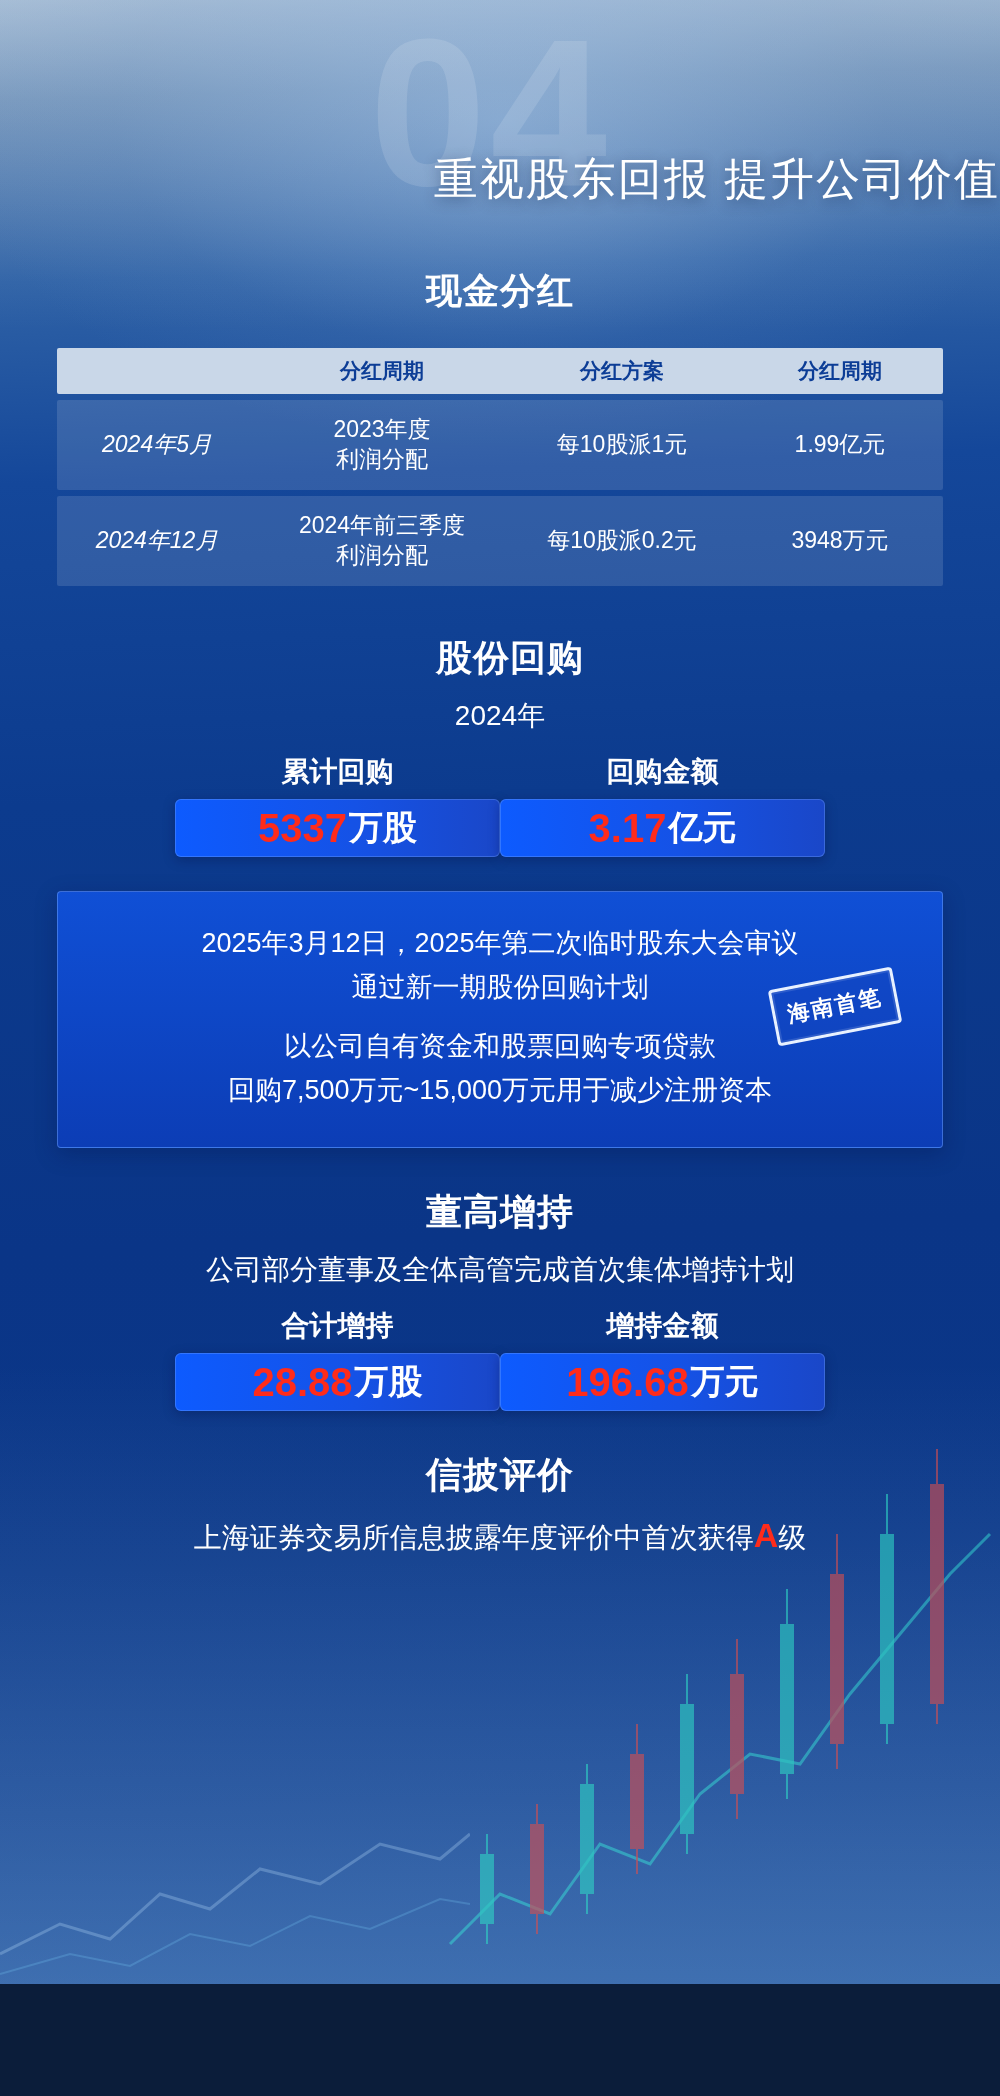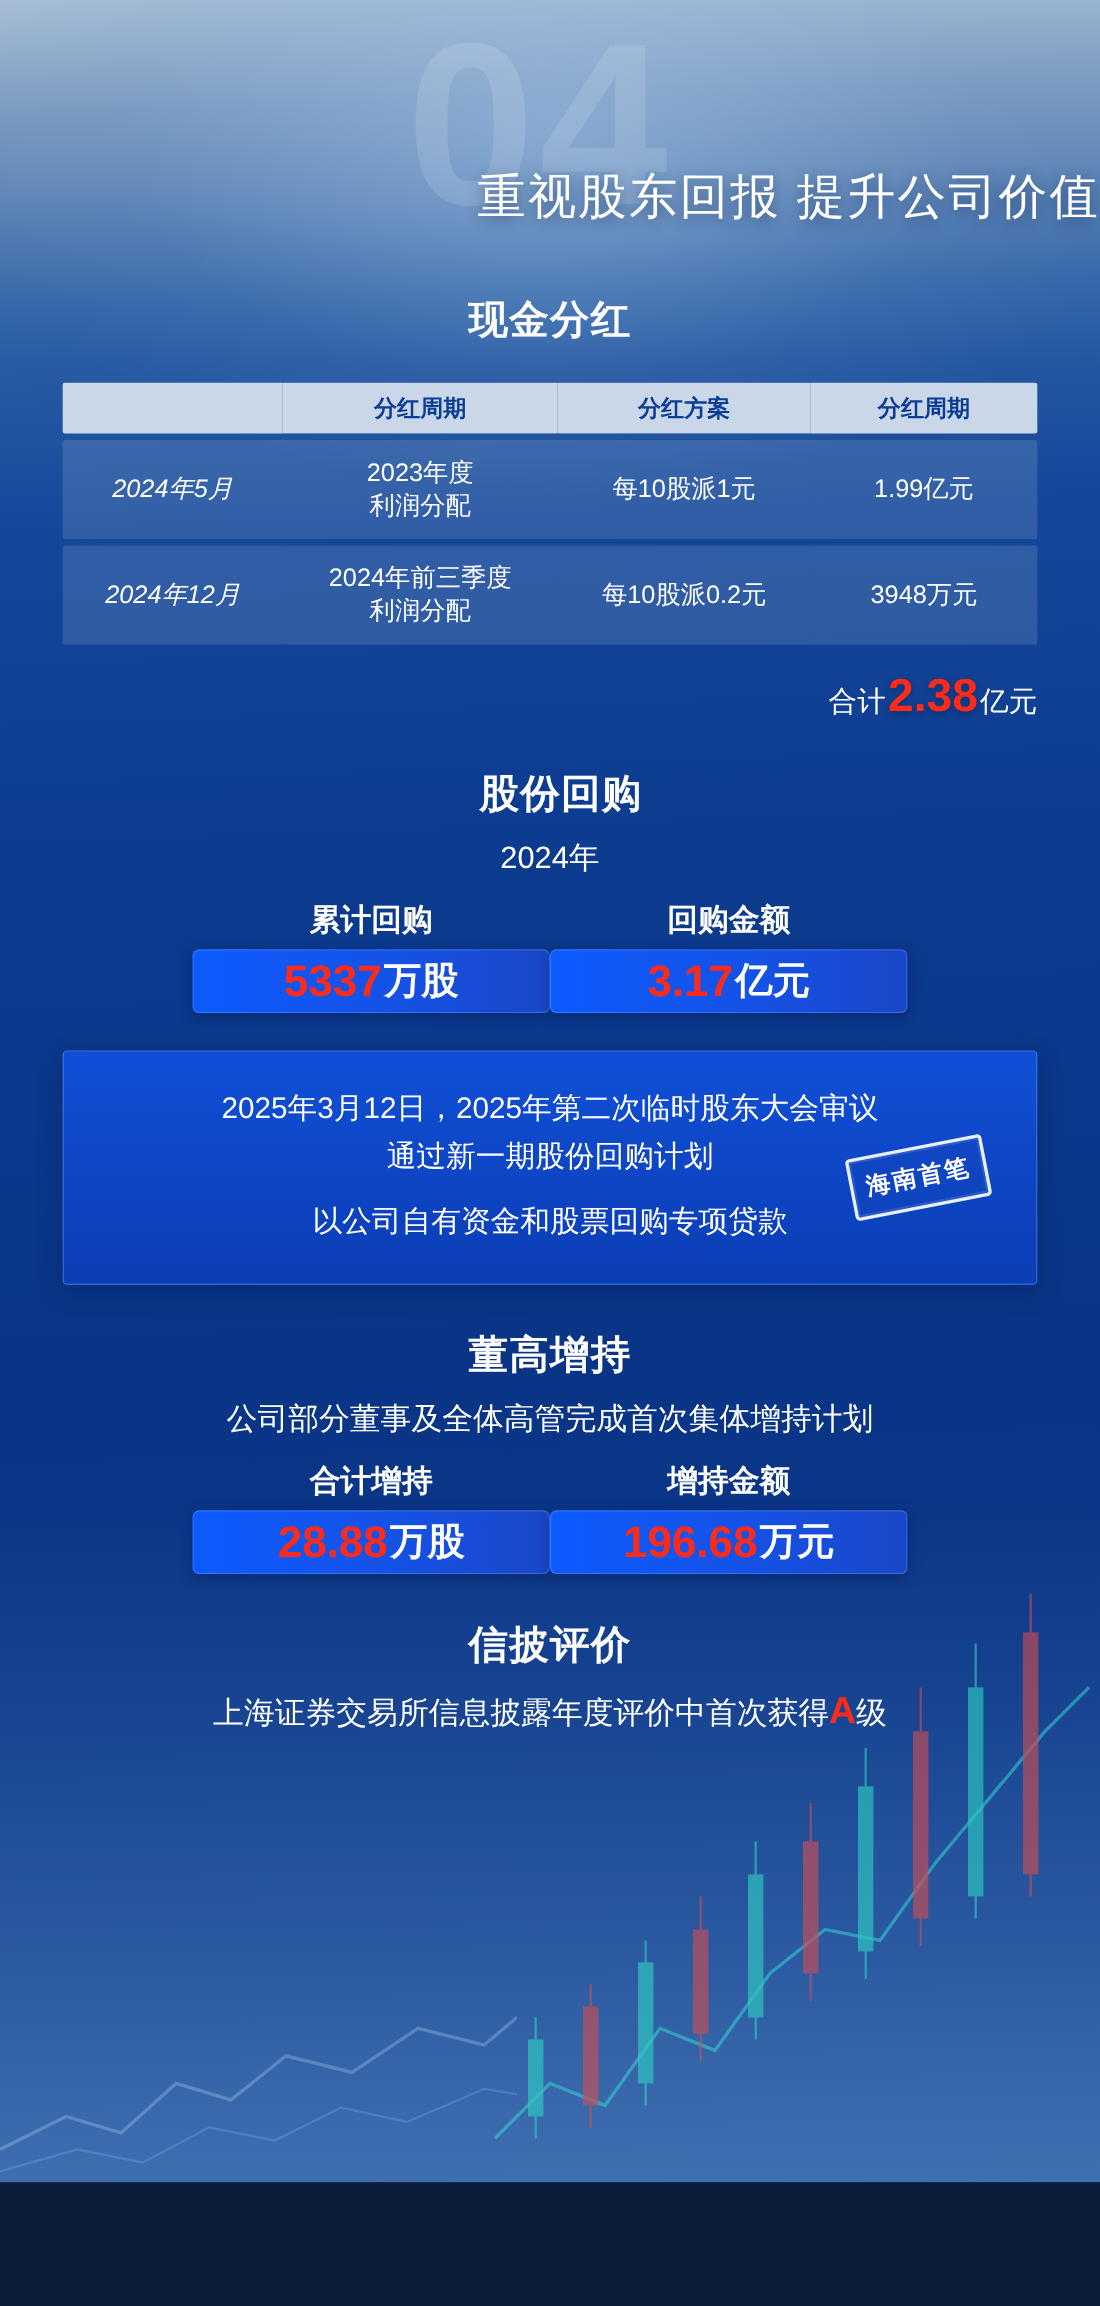--- a/index.html
+++ b/index.html
@@ -313,23 +313,20 @@
           <td>
             <div>2024年前三季度</div>
             <div>利润分配</div>
           </td>
           <td>每10股派0.2元</td>
           <td>3948万元</td>
         </tr>
       </tbody>
     </table>
 
-    <div class="total-line">
-      <span>合计</span><span class="big">2.38</span><span>亿元</span>
-    </div>
 
     <h2 class="section-title sec-buyback">股份回购</h2>
     <div class="year-line">2024年</div>
 
     <div class="pill-row">
       <div class="pill-col">
         <div class="pill-label">累计回购</div>
         <div class="pill">
           <span class="num">5337</span>
             <span class="unit">万股</span>
@@ -342,20 +339,21 @@
             <span class="unit">亿元</span>
         </div>
       </div>
     </div>
 
     <div class="callout">
       <div>2025年3月12日，2025年第二次临时股东大会审议</div>
       <div>通过新一期股份回购计划</div>
       <div class="gap"></div>
       <div>以公司自有资金和股票回购专项贷款</div>
+      <div>回购7,500万元~15,000万元用于减少注册资本</div>
       <div class="stamp">海南首笔</div>
     </div>
 
     <h2 class="section-title sec-increase">董高增持</h2>
     <div class="sub-text">公司部分董事及全体高管完成首次集体增持计划</div>
 
     <div class="pill-row">
       <div class="pill-col">
         <div class="pill-label">合计增持</div>
         <div class="pill">

